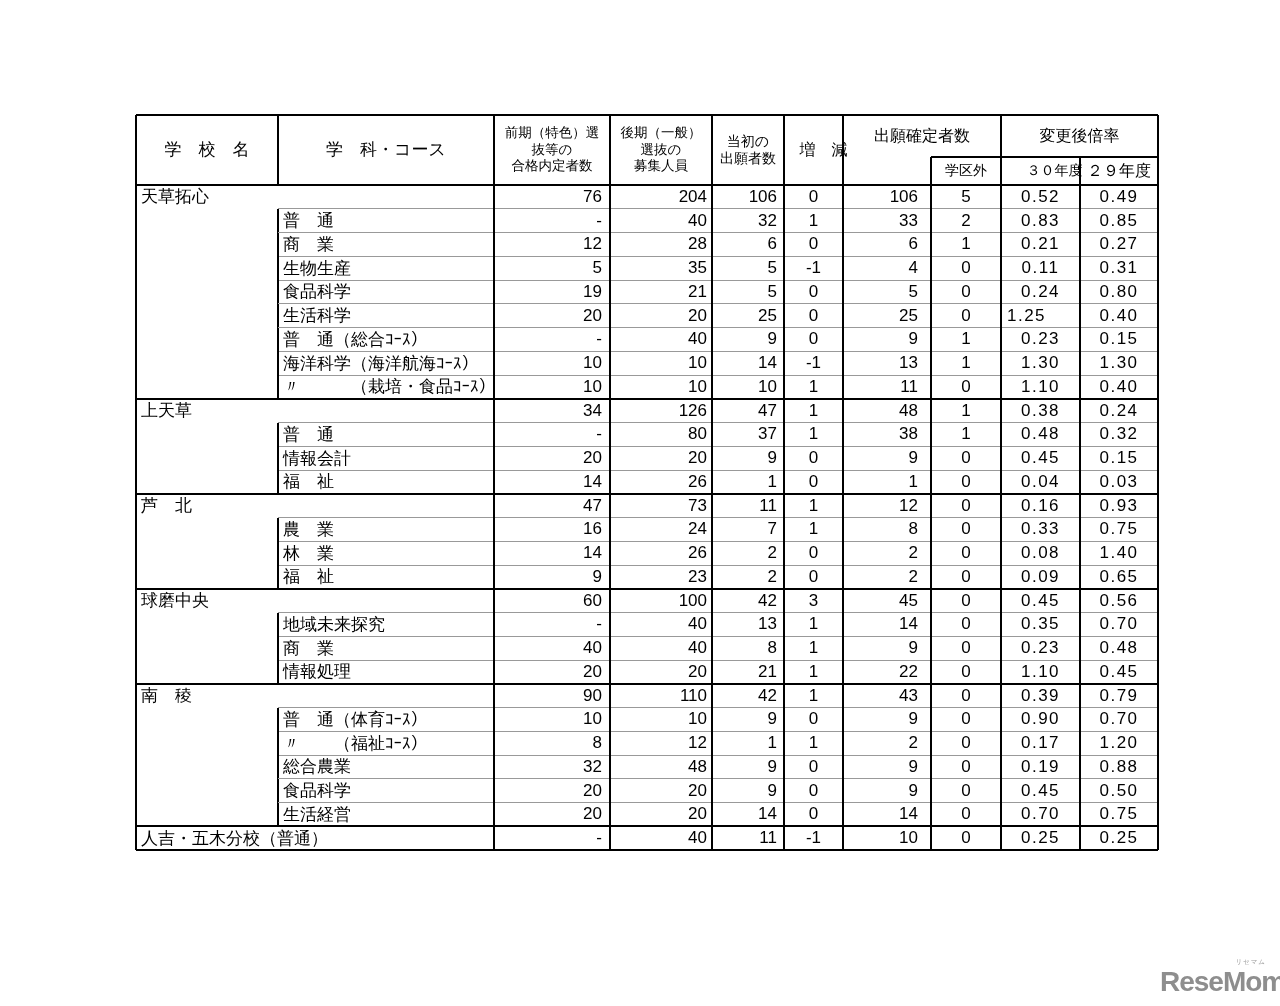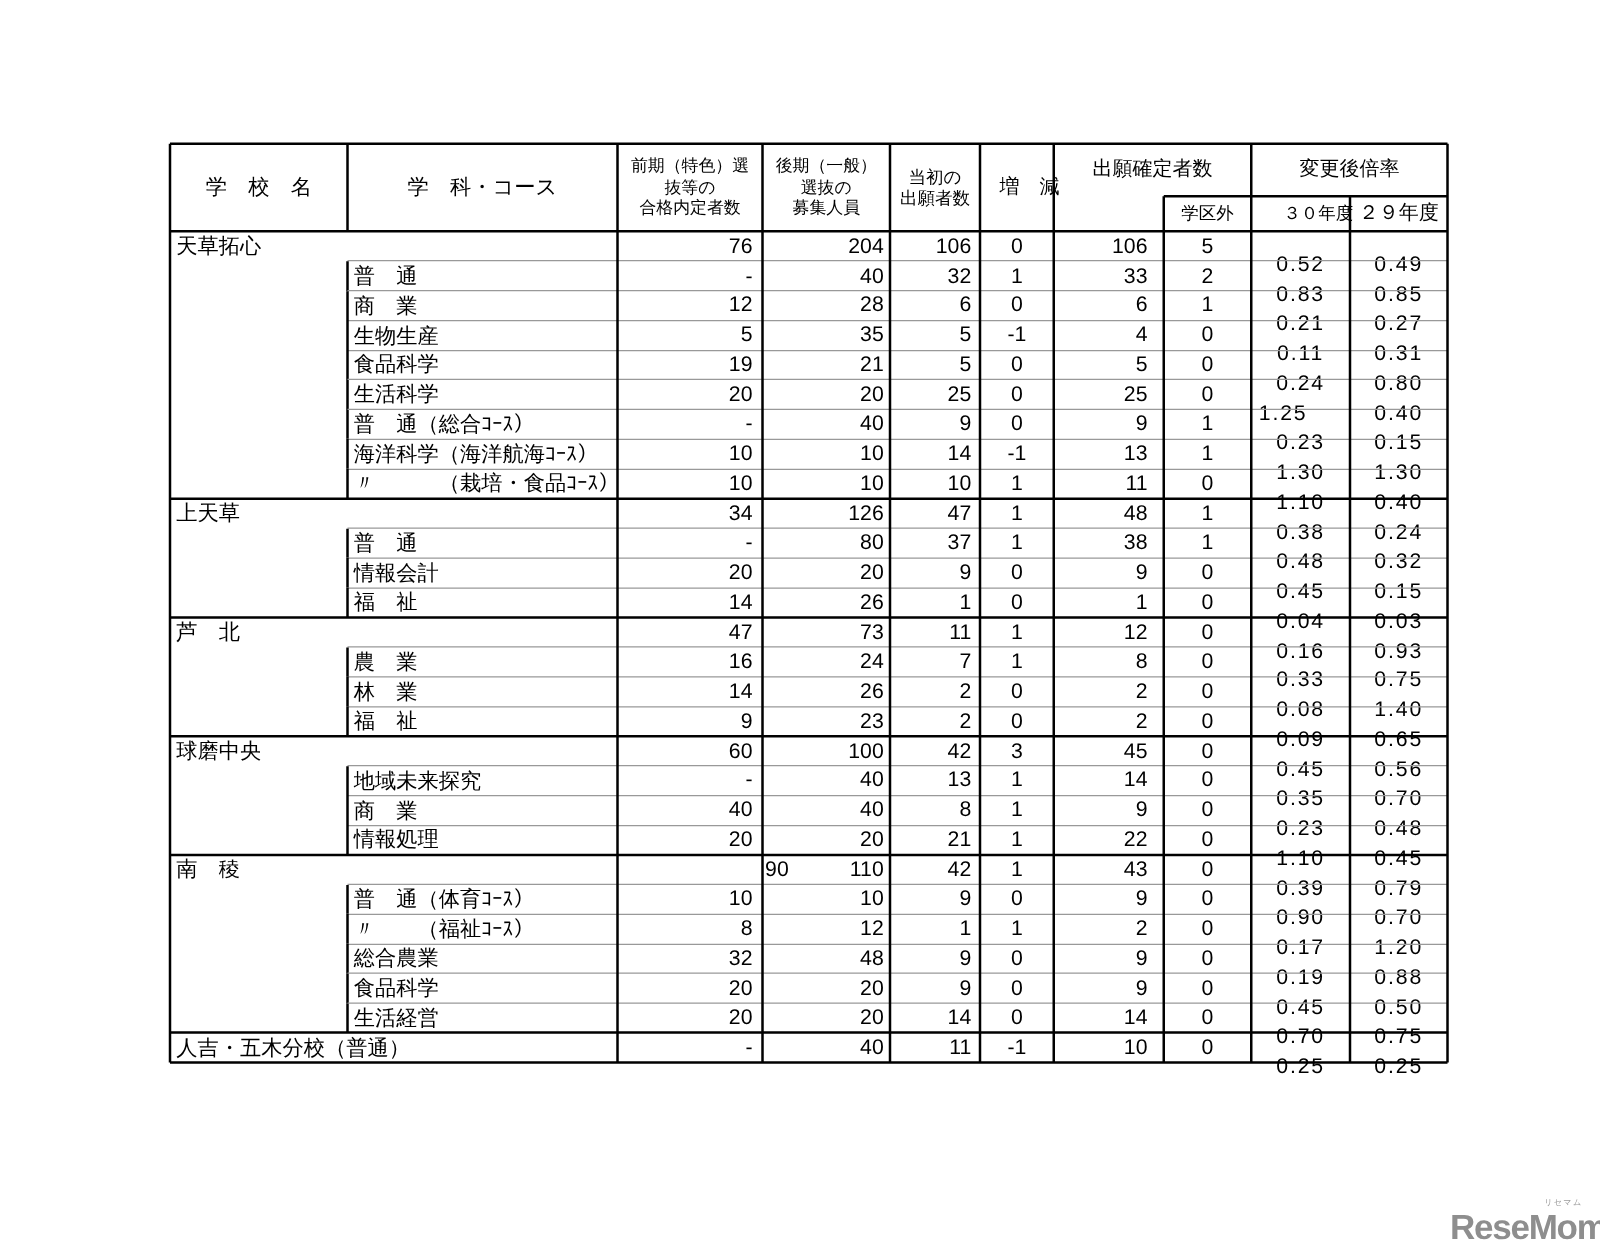--- a/index.html
+++ b/index.html
@@ -17,21 +17,21 @@
   .h-zougen {left:784px;top:115px;width:79px;height:70px;font-size:16px;}
   .h-kakutei{left:843px;top:115px;width:158px;height:42px;font-size:16px;}
   .h-gakkugai{left:931px;top:157px;width:70px;height:28px;font-size:14px;}
   .h-baritsu{left:1001px;top:115px;width:157px;height:42px;font-size:16px;}
   .h-y30    {left:1001px;top:157px;width:79px;height:28px;font-size:14px;margin-left:14px;}
   .h-y29    {left:1080px;top:157px;width:78px;height:28px;font-size:16px;}
   
   .cell{position:absolute;display:flex;align-items:center;white-space:pre;font-size:17px;}
   .num-r{justify-content:flex-end;box-sizing:border-box;}
   .num-c{justify-content:center;}
-  .ratio{letter-spacing:1.5px;margin-top:15px;}
+  .ratio{letter-spacing:1.5px;}
   
   .logo{position:absolute;left:1160px;top:958px;width:116px;height:42px;}
   .logo-main{position:absolute;left:0;bottom:2px;font-size:28px;font-weight:bold;
              color:#8e8e8e;letter-spacing:-1px;font-family:"Liberation Sans",sans-serif;}
   .logo-ruby{position:absolute;right:10px;top:0;font-size:6.5px;color:#9a9a9a;letter-spacing:1px;}
 </style>
 </head>
 <body>
 
 <div class="page">
@@ -275,21 +275,21 @@
       <div class="cell num-r" style="left: 494px; top: 660px; width: 116px; height: 23.75px; padding-right: 8px;">20</div>
       <div class="cell num-r" style="left: 610px; top: 660px; width: 102px; height: 23.75px; padding-right: 5px;">20</div>
       <div class="cell num-r" style="left: 712px; top: 660px; width: 72px; height: 23.75px; padding-right: 7px;">21</div>
       <div class="cell num-c" style="left: 784px; top: 660px; width: 59px; height: 23.75px;">1</div>
       <div class="cell num-r" style="left: 843px; top: 660px; width: 88px; height: 23.75px; padding-right: 13px;">22</div>
       <div class="cell num-c" style="left: 931px; top: 660px; width: 70px; height: 23.75px;">0</div>
       <div class="cell num-c ratio" style="left: 1001px; top: 660px; width: 79px; height: 23.75px;">1.10</div>
       <div class="cell num-c ratio" style="left: 1080px; top: 660px; width: 78px; height: 23.75px;">0.45</div>
       <div class="abs" style="left: 136px; top: 682.75px; width: 1022px; height: 2px; background: rgb(0, 0, 0);"></div>
       <div class="cell" style="left: 141px; top: 683.75px; width: 348px; height: 23.75px;">南　稜</div>
-      <div class="cell num-r" style="left: 494px; top: 683.75px; width: 116px; height: 23.75px; padding-right: 8px; margin-left: 29px;">90</div>
+      <div class="cell num-r" style="left: 494px; top: 683.75px; width: 116px; height: 23.75px; padding-right: 8px;">90</div>
       <div class="cell num-r" style="left: 610px; top: 683.75px; width: 102px; height: 23.75px; padding-right: 5px;">110</div>
       <div class="cell num-r" style="left: 712px; top: 683.75px; width: 72px; height: 23.75px; padding-right: 7px;">42</div>
       <div class="cell num-c" style="left: 784px; top: 683.75px; width: 59px; height: 23.75px;">1</div>
       <div class="cell num-r" style="left: 843px; top: 683.75px; width: 88px; height: 23.75px; padding-right: 13px;">43</div>
       <div class="cell num-c" style="left: 931px; top: 683.75px; width: 70px; height: 23.75px;">0</div>
       <div class="cell num-c ratio" style="left: 1001px; top: 683.75px; width: 79px; height: 23.75px;">0.39</div>
       <div class="cell num-c ratio" style="left: 1080px; top: 683.75px; width: 78px; height: 23.75px;">0.79</div>
       <div class="abs" style="left: 278px; top: 707px; width: 880px; height: 1px; background: rgb(153, 153, 153);"></div>
       <div class="abs" style="left: 277px; top: 707.5px; width: 2px; height: 23.75px; background: rgb(0, 0, 0);"></div>
       <div class="cell" style="left: 283px; top: 707.5px; width: 208px; height: 23.75px;">普　通（体育ｺｰｽ）</div>

